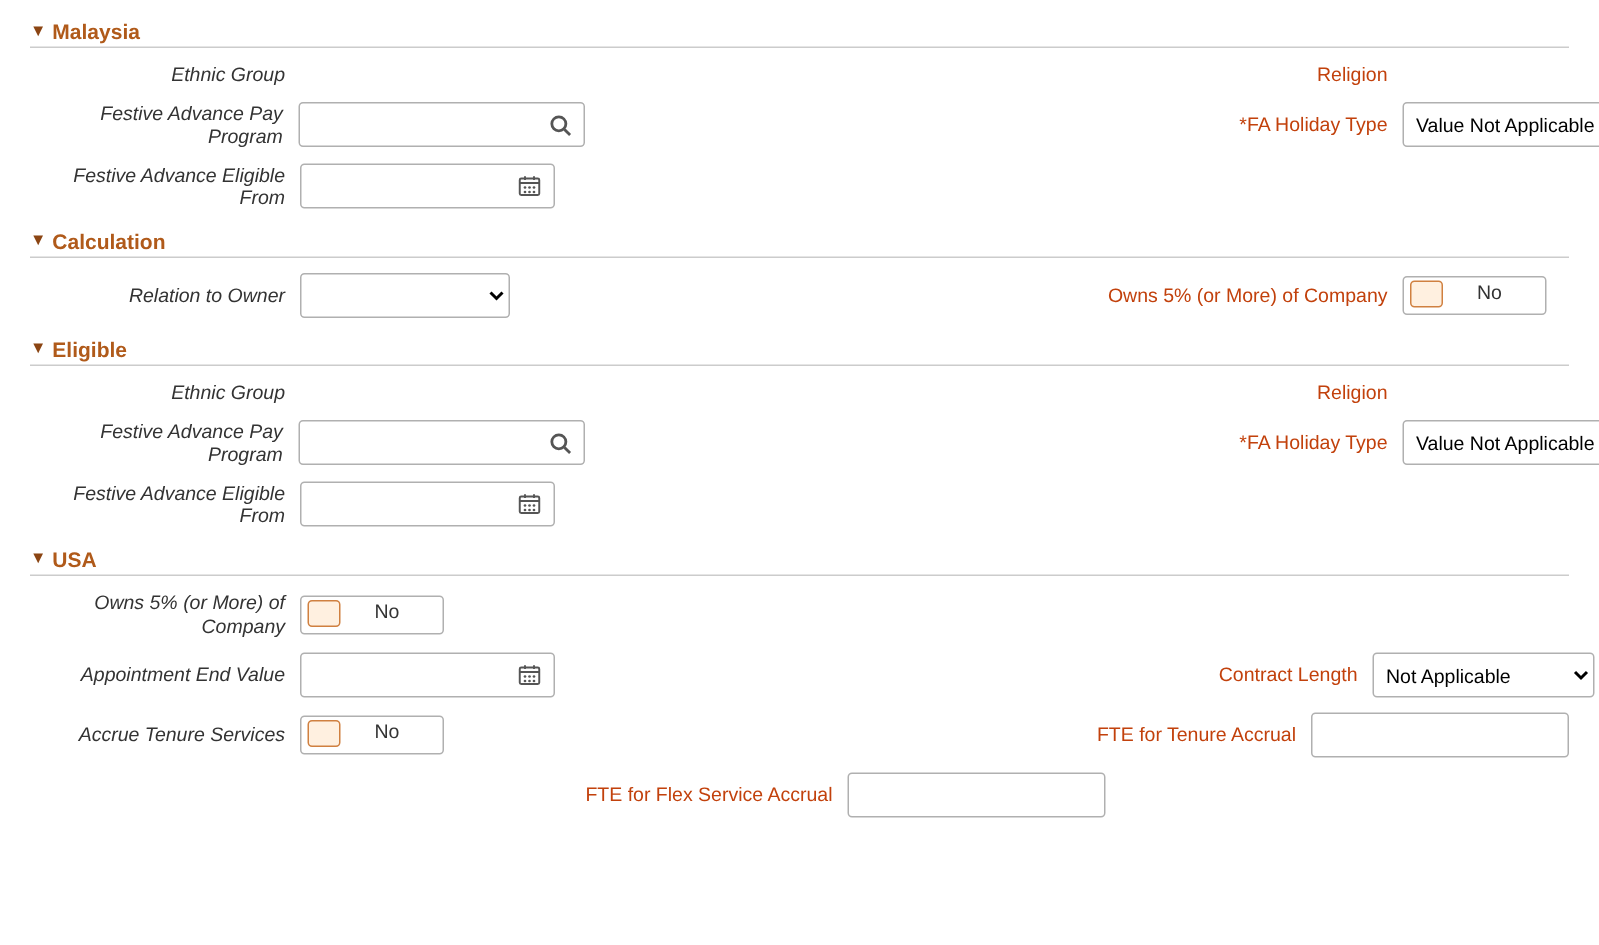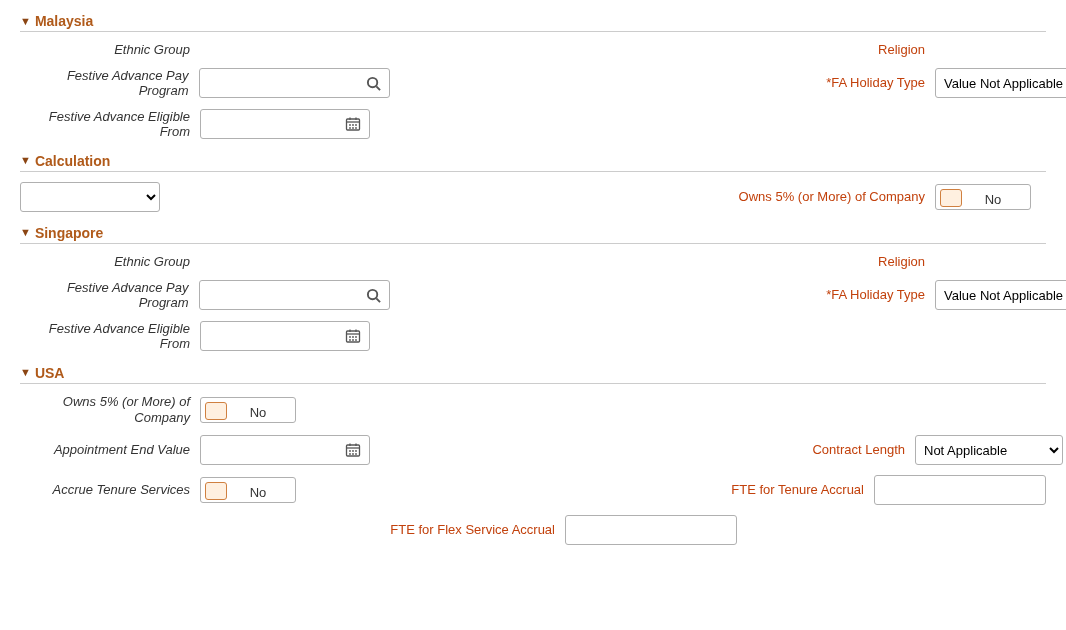--- a/index.html
+++ b/index.html
@@ -106,21 +106,21 @@
     border-radius: 3px;
     background: #fff;
     font-size: 13px;
     padding: 0 4px;
   }
   .sel-wide { width: 165px; }
   .sel-med { width: 140px; }
   .sel-small { width: 148px; }
   .toggle {
     display: flex;
-    align-items: flex-end;
+    align-items: flex-start;
     border: 1px solid #b0b0b0;
     border-radius: 3px;
     height: 26px;
     width: 96px;
     background: #fff;
     padding: 2px 4px;
     box-sizing: border-box;
   }
   .toggle .knob {
     width: 20px;
@@ -207,36 +207,37 @@
   </div>
 </div>
 
 <div class="section-header">
   <span class="chev">▼</span>
   <span class="title">Calculation</span>
 </div>
 
 <div class="row">
   <div class="col col-left">
+    <div class="label">Relation to Owner</div>
     <select class="plain sel-med">
       <option></option>
     </select>
   </div>
   <div class="col col-right">
     <div class="label2">Owns 5% (or More) of Company</div>
     <div class="toggle">
       <div class="knob"></div>
       <div class="txt">No</div>
     </div>
   </div>
 </div>
 
 <div class="section-header">
   <span class="chev">▼</span>
-  <span class="title">Singapore</span>
+  <span class="title">Eligible</span>
 </div>
 
 <div class="row">
   <div class="col col-left">
     <div class="label">Ethnic Group</div>
   </div>
   <div class="col col-right">
     <div class="label2">Religion</div>
   </div>
 </div>

